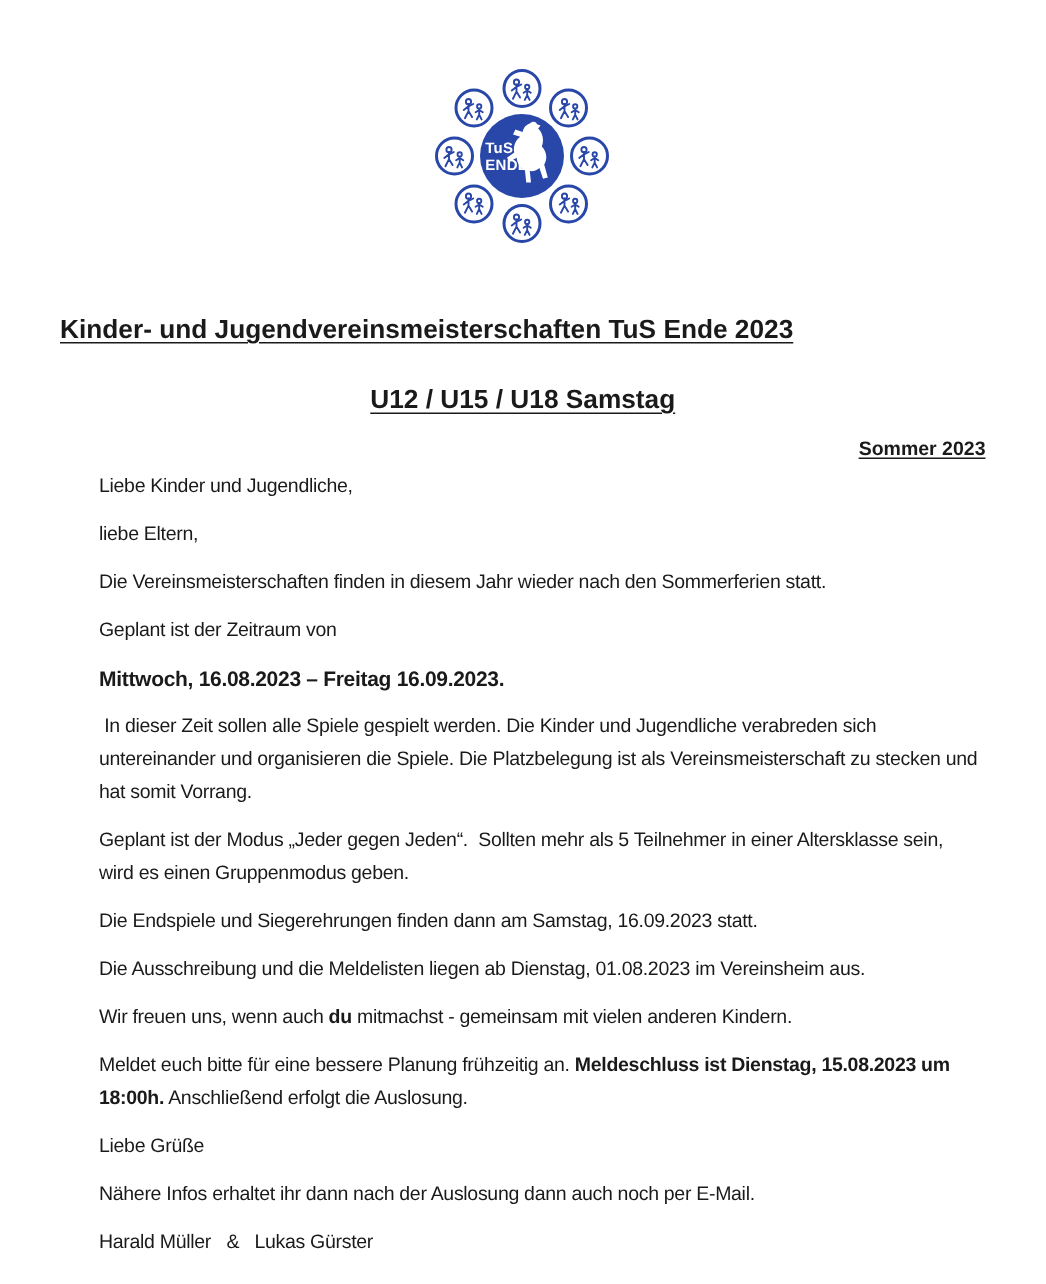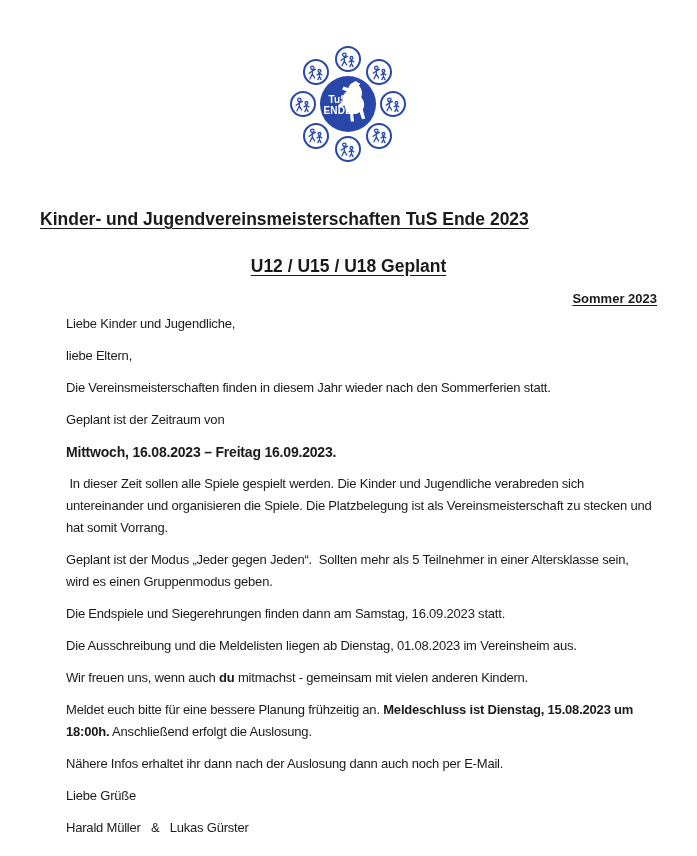--- a/index.html
+++ b/index.html
@@ -37,21 +37,20 @@
   .logo-center .club-text {
     position: absolute;
     left: 4px;
     top: 19px;
     color: #ffffff;
     font-weight: bold;
     font-size: 10px;
     line-height: 10.5px;
     letter-spacing: 0.2px;
     z-index: 2;
-    text-align: center;
   }
   .logo-center svg.horse {
     position: absolute;
     right: 2px;
     top: 4px;
     width: 40px;
     height: 48px;
     z-index: 1;
   }
   .satellite {
@@ -200,33 +199,33 @@
         <div>TuS</div>
         <div>ENDE</div>
       </div>
       <svg class="horse" viewBox="0 0 100 120">
         <path fill="#ffffff" d="M48 6 C52 2 58 2 60 7 L66 9 L62 14 C70 22 72 34 68 44 C76 52 78 64 72 74 L78 96 L70 98 L64 80 C60 84 54 86 48 85 L50 104 L42 104 L40 84 C32 80 27 72 26 63 L14 70 L10 63 L22 54 C20 44 24 34 32 28 L20 24 L24 16 L36 20 C38 12 42 8 48 6 Z"></path>
       </svg>
     </div>
   </div>
 
   <div class="doc-title">Kinder- und Jugendvereinsmeisterschaften TuS Ende 2023</div>
-  <div class="doc-subtitle">U12 / U15 / U18 Geplant</div>
+  <div class="doc-subtitle">U12 / U15 / U18 Samstag</div>
   <div class="season">Sommer 2023</div>
 
   <div class="content">
     <p>Liebe Kinder und Jugendliche,</p>
     <p>liebe Eltern,</p>
     <p>Die Vereinsmeisterschaften finden in diesem Jahr wieder nach den Sommerferien statt.</p>
     <p>Geplant ist der Zeitraum von</p>
     <p class="date-line">Mittwoch, 16.08.2023 – Freitag 16.09.2023.</p>
     <p> In dieser Zeit sollen alle Spiele gespielt werden. Die Kinder und Jugendliche verabreden sich untereinander und organisieren die Spiele. Die Platzbelegung ist als Vereinsmeisterschaft zu stecken und hat somit Vorrang.</p>
     <p>Geplant ist der Modus „Jeder gegen Jeden“.  Sollten mehr als 5 Teilnehmer in einer Altersklasse sein, wird es einen Gruppenmodus geben.</p>
     <p>Die Endspiele und Siegerehrungen finden dann am Samstag, 16.09.2023 statt.</p>
     <p>Die Ausschreibung und die Meldelisten liegen ab Dienstag, 01.08.2023 im Vereinsheim aus.</p>
     <p><span>Wir freuen uns, wenn auch </span><b>du</b><span> mitmachst - gemeinsam mit vielen anderen Kindern.</span></p>
     <p><span>Meldet euch bitte für eine bessere Planung frühzeitig an. </span><b>Meldeschluss ist Dienstag, 15.08.2023 um 18:00h.</b><span> Anschließend erfolgt die Auslosung.</span></p>
+    <p>Liebe Grüße</p>
     <p>Nähere Infos erhaltet ihr dann nach der Auslosung dann auch noch per E-Mail.</p>
-    <p>Liebe Grüße</p>
     <p>Harald Müller   &amp;   Lukas Gürster</p>
   </div>
 
 </div>
 
 </body></html>

